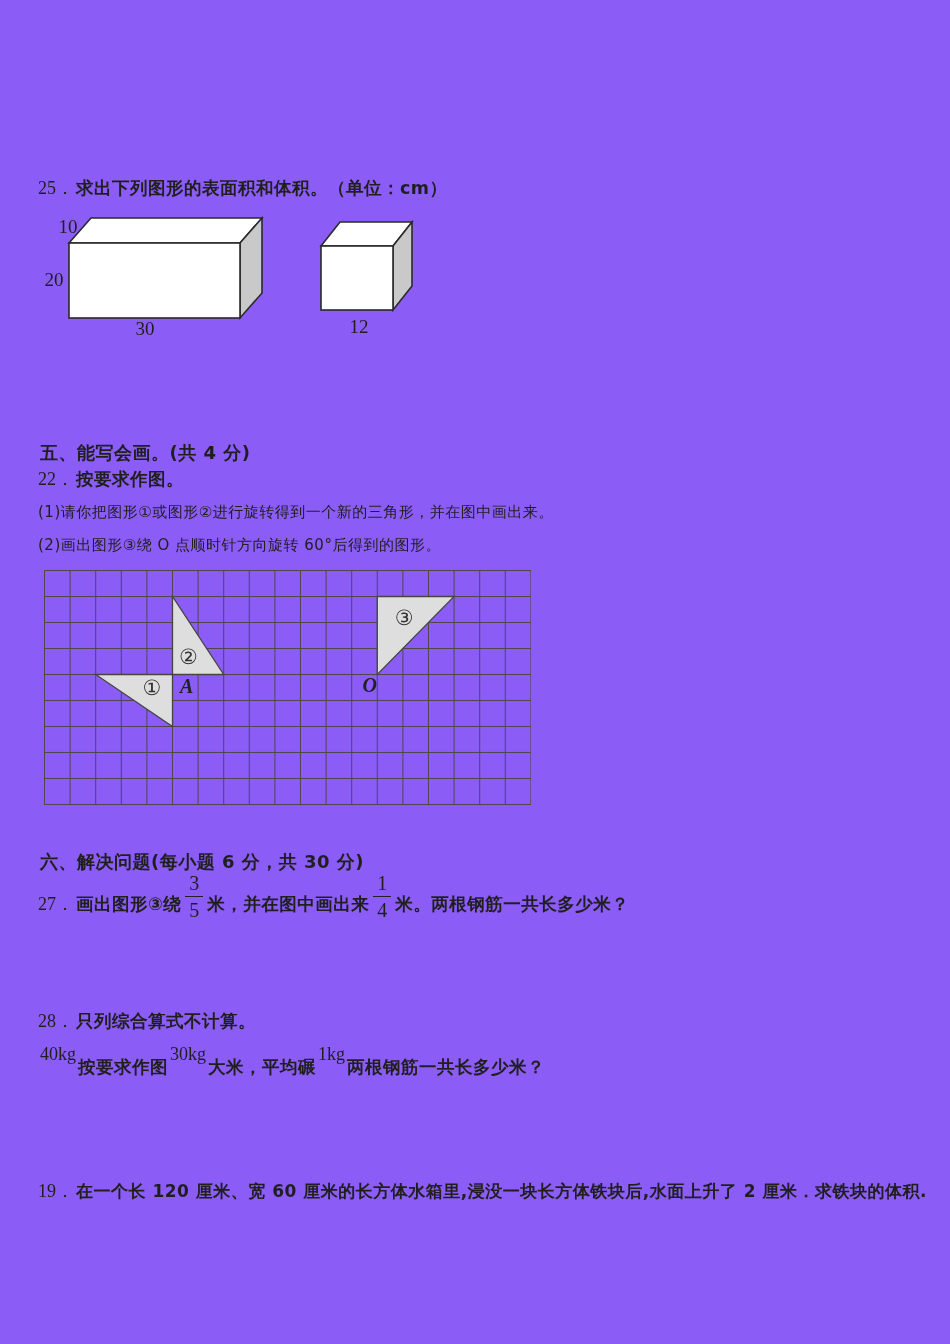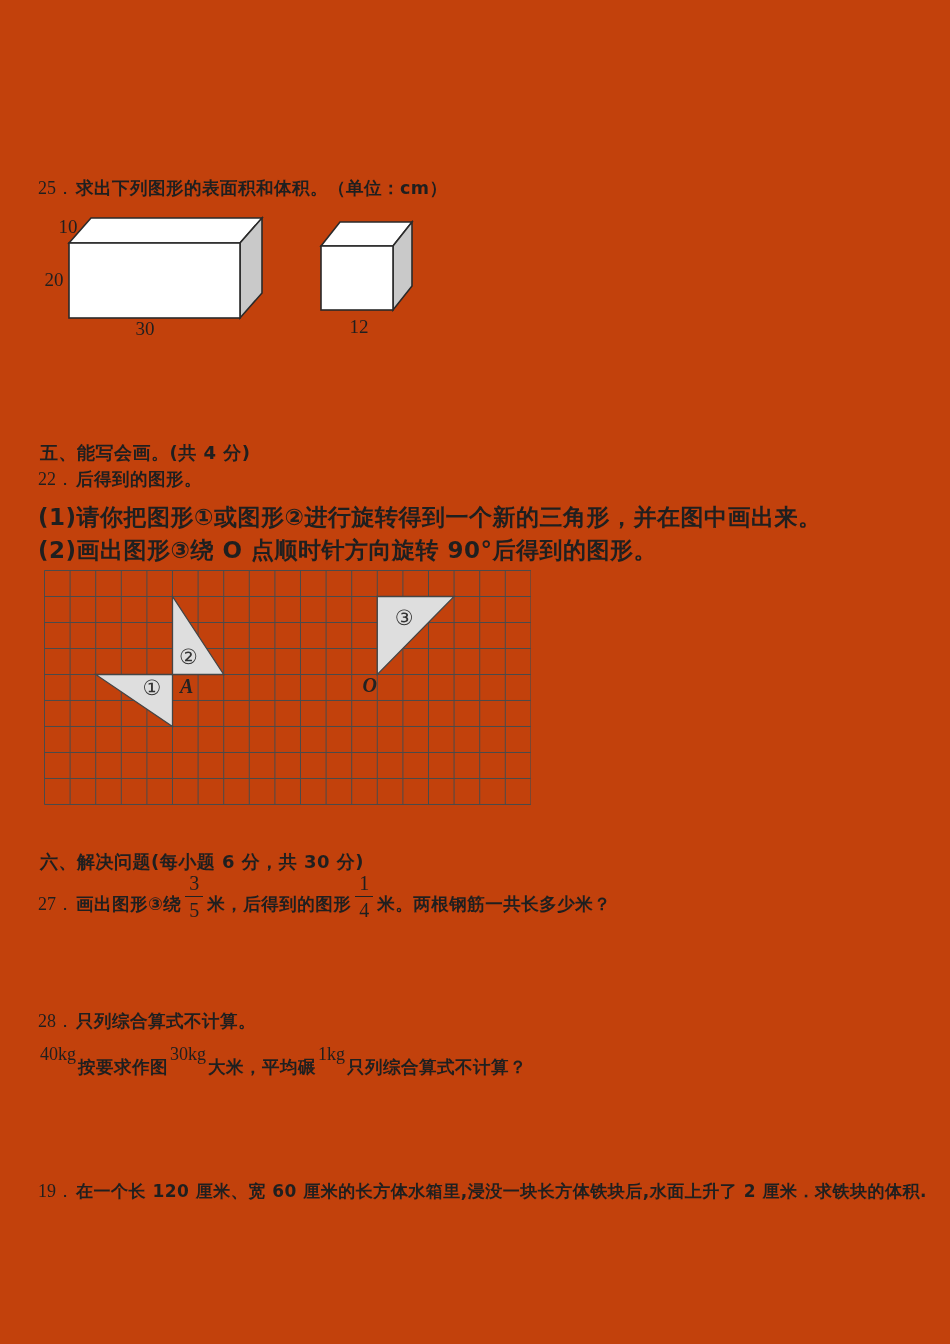--- a/index.html
+++ b/index.html
@@ -1,22 +1,22 @@
 <!DOCTYPE html>
 <html><head>
 <meta charset="utf-8">
 <style>
   html,body{margin:0;padding:0;background:#ffffff;}
-  #page{position:relative;width:950px;height:1344px;background:#c2410c;overflow:hidden;
+  #page{position:relative;width:950px;height:1344px;background:#8b5cf6;overflow:hidden;
         color:#1f1f1f;font-family:"DejaVu Sans","Liberation Sans",sans-serif;}
   .line{position:absolute;white-space:nowrap;font-size:17.5px;line-height:1.35;}
   .cn{font-weight:700;letter-spacing:0.5px;}
   .qnum{font-family:"Liberation Serif",serif;font-size:18px;font-weight:400;letter-spacing:0;margin-right:2px;}
   .heading{font-weight:700;font-size:18px;letter-spacing:0.5px;text-align:center;}
-  .sub{font-weight:700;font-size:23px;letter-spacing:0.5px;}
+  .sub{font-weight:400;font-size:15px;letter-spacing:0.5px;}
   .frac{display:inline-block;vertical-align:-7px;text-align:center;
         font-family:"Liberation Serif",serif;font-size:20px;font-weight:400;
         margin:0 4px;line-height:1;}
   .frac .fnum{display:block;padding:0 4px 3px;border-bottom:1.6px solid #222;}
   .frac .fden{display:block;padding-top:3px;}
   .kg{font-family:"Liberation Serif",serif;font-size:18px;font-weight:400;
       position:relative;top:-13px;letter-spacing:0;margin:0 2px;}
   svg text{font-family:"Liberation Serif",serif;}
   .dim{font-size:19px;fill:#1f1f1f;}
   .glabel-circ{font-size:21px;fill:#333;}
@@ -43,24 +43,24 @@
   <svg style="position:absolute;left:315px;top:218px;" width="105" height="122" viewBox="0 0 105 122">
     <polygon points="6,28 25,4 97,4 78,28" fill="#ffffff" stroke="#2a2a2a" stroke-width="1.6"></polygon>
     <polygon points="78,28 97,4 97,68 78,92" fill="#c9c9c9" stroke="#2a2a2a" stroke-width="1.6"></polygon>
     <rect x="6" y="28" width="72" height="64" fill="#ffffff" stroke="#2a2a2a" stroke-width="1.6"></rect>
     <text class="dim" x="44" y="115" text-anchor="middle">12</text>
   </svg>
 
   <div class="line heading" style="left:40px;top:441px;">五、能写会画。(共 4 分)</div>
 
   <div class="line" style="left:38px;top:467px;">
-    <span class="qnum">22．</span><span class="cn">后得到的图形。</span>
+    <span class="qnum">22．</span><span class="cn">按要求作图。</span>
   </div>
   <div class="line sub" style="left:38px;top:502px;">(1)请你把图形①或图形②进行旋转得到一个新的三角形，并在图中画出来。</div>
-  <div class="line sub" style="left:38px;top:535px;">(2)画出图形③绕 O 点顺时针方向旋转 90°后得到的图形。</div>
+  <div class="line sub" style="left:38px;top:535px;">(2)画出图形③绕 O 点顺时针方向旋转 60°后得到的图形。</div>
 
   <svg style="position:absolute;left:44px;top:570px;" width="487.40000000000003" height="235" viewBox="-0.5 -0.5 487.40000000000003 235">
       <line x1="0" y1="0" x2="0" y2="234" stroke="#4a4a4a" stroke-width="1"></line>
       <line x1="25.6" y1="0" x2="25.6" y2="234" stroke="#4a4a4a" stroke-width="1"></line>
       <line x1="51.2" y1="0" x2="51.2" y2="234" stroke="#4a4a4a" stroke-width="1"></line>
       <line x1="76.80000000000001" y1="0" x2="76.80000000000001" y2="234" stroke="#4a4a4a" stroke-width="1"></line>
       <line x1="102.4" y1="0" x2="102.4" y2="234" stroke="#4a4a4a" stroke-width="1"></line>
       <line x1="128" y1="0" x2="128" y2="234" stroke="#4a4a4a" stroke-width="1"></line>
       <line x1="153.60000000000002" y1="0" x2="153.60000000000002" y2="234" stroke="#4a4a4a" stroke-width="1"></line>
       <line x1="179.20000000000002" y1="0" x2="179.20000000000002" y2="234" stroke="#4a4a4a" stroke-width="1"></line>
@@ -92,27 +92,27 @@
       <text x="107.52000000000001" y="120.12" text-anchor="middle" dominant-baseline="middle" class="glabel-circ">①</text>
       <text x="143.872" y="88.92" text-anchor="middle" dominant-baseline="middle" class="glabel-circ">②</text>
       <text x="359.68000000000006" y="49.92" text-anchor="middle" dominant-baseline="middle" class="glabel-circ">③</text>
       <text x="142.08" y="118.3" text-anchor="middle" dominant-baseline="middle" class="glabel-it">A</text>
       <text x="325.12" y="117" text-anchor="middle" dominant-baseline="middle" class="glabel-it">O</text>
     </svg>
 
   <div class="line heading" style="left:40px;top:827px;margin-top:23px;">六、解决问题(每小题 6 分，共 30 分)</div>
 
   <div class="line" style="left:38px;top:873px;">
-    <span class="qnum">27．</span><span class="cn">画出图形③绕</span><span class="frac"><span class="fnum">3</span><span class="fden">5</span></span><span class="cn">米，后得到的图形</span><span class="frac"><span class="fnum">1</span><span class="fden">4</span></span><span class="cn">米。两根钢筋一共长多少米？</span>
+    <span class="qnum">27．</span><span class="cn">画出图形③绕</span><span class="frac"><span class="fnum">3</span><span class="fden">5</span></span><span class="cn">米，并在图中画出来</span><span class="frac"><span class="fnum">1</span><span class="fden">4</span></span><span class="cn">米。两根钢筋一共长多少米？</span>
   </div>
 
   <div class="line" style="left:38px;top:1009px;">
     <span class="qnum">28．</span><span class="cn">只列综合算式不计算。</span>
   </div>
   <div class="line" style="left:38px;top:1055px;">
-    <span class="kg">40kg</span><span class="cn">按要求作图</span><span class="kg">30kg</span><span class="cn">大米，平均碾</span><span class="kg">1kg</span><span class="cn">只列综合算式不计算？</span>
+    <span class="kg">40kg</span><span class="cn">按要求作图</span><span class="kg">30kg</span><span class="cn">大米，平均碾</span><span class="kg">1kg</span><span class="cn">两根钢筋一共长多少米？</span>
   </div>
 
   <div class="line" style="left:38px;top:1179px;font-size:17px;">
     <span class="qnum">19．</span><span class="cn" style="font-size:17px;">在一个长 120 厘米、宽 60 厘米的长方体水箱里,浸没一块长方体铁块后,水面上升了 2 厘米．求铁块的体积.</span>
   </div>
 
 </div>
 
 </body></html>

